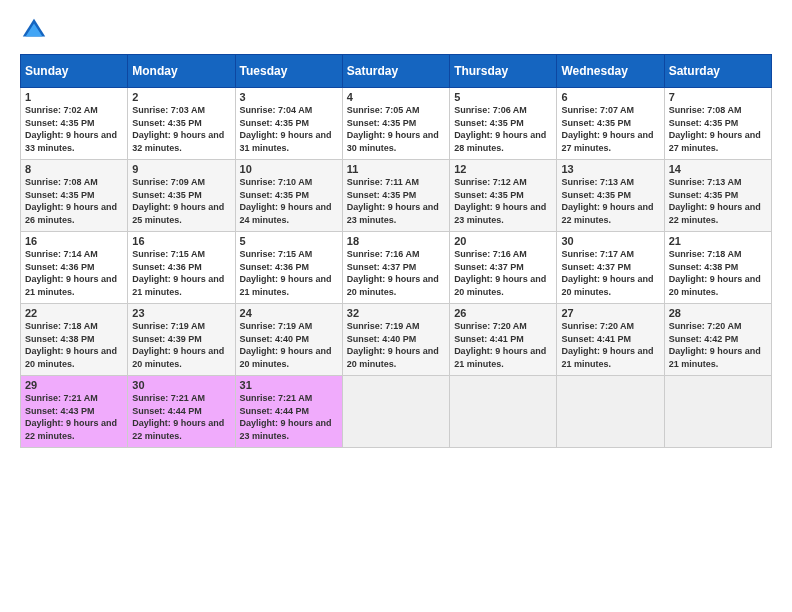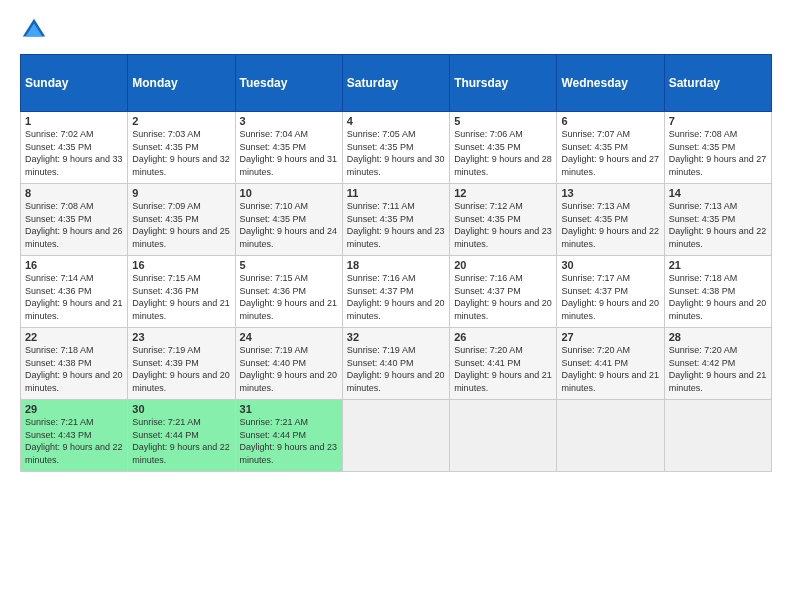--- a/index.html
+++ b/index.html
@@ -62,49 +62,50 @@
     table {
       width: 100%;
       border-collapse: collapse;
       table-layout: fixed;
     }
     thead tr th {
       background-color: #1565c0;
       color: #fff;
       font-size: 12px;
       font-weight: bold;
-      padding: 21px 4px;
+      padding: 9px 4px;
       text-align: left;
       border: 1px solid #0d47a1;
     }
     tbody tr td {
       border: 1px solid #ccc;
       padding: 3px 4px;
       vertical-align: top;
       font-size: 9.5px;
       color: #333;
       background: #fff;
       height: 72px;
     }
     tbody tr:nth-child(even) td {
       background: #f5f5f5;
     }
     tbody tr.last-row td {
-      background: #86efac;
+      background: #f0abfc;
     }
     .day-num {
       font-weight: bold;
       font-size: 11px;
       display: block;
       margin-bottom: 1px;
     }
     .day-info {
       font-size: 9px;
       color: #333;
       line-height: 1.4;
+      font-weight: bold;
     }
     td.empty {
       background: #f0f0f0 !important;
     }
   </style>
 </head>
 <body>
 
 <div class="page">
   <div class="header">

